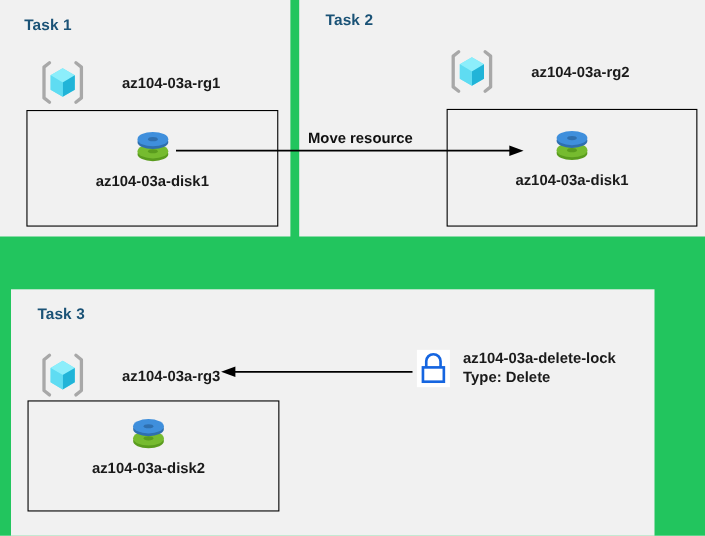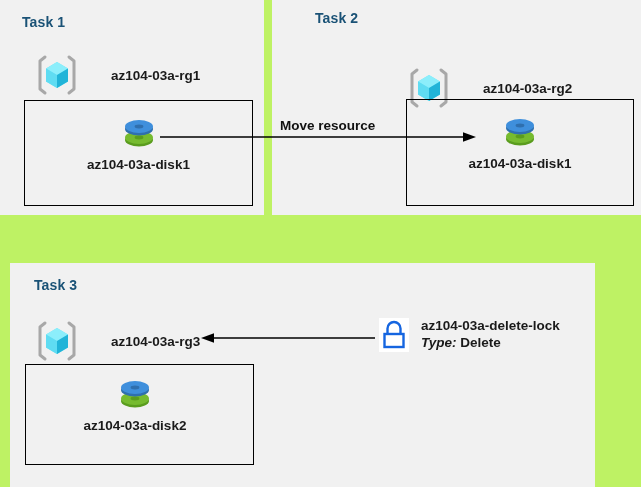--- a/index.html
+++ b/index.html
@@ -12,41 +12,41 @@
     height: 487px;
     position: relative;
     font-family: "Liberation Sans", sans-serif;
     overflow: hidden;
   }
   .canvas {
     position: absolute;
     left: 0; top: 0;
     width: 641px;
     height: 487px;
-    background: #bef264;
+    background: #22c55e;
   }
   
   .panel {
     position: absolute;
     background: #f1f1f1;
   }
   #panel-task1 { left: 0px;   top: 0px;   width: 264px; height: 215px; }
   #panel-task2 { left: 272px; top: 0px;   width: 369px; height: 215px; }
   #panel-task3 { left: 10px;  top: 263px; width: 585px; height: 224px; }
 
   .panel-title {
     position: absolute;
     font-size: 14px;
     font-weight: bold;
     color: #1a5276;
     letter-spacing: 0.1px;
     white-space: nowrap;
   }
   #title-task1 { left: 22px;  top: 14px; }
-  #title-task2 { left: 315px; top: 10px; }
+  #title-task2 { left: 296px; top: 10px; }
   #title-task3 { left: 34px;  top: 277px; }
 
   
   .resource-box {
     position: absolute;
     border: 1px solid #000000;
     background: transparent;
     box-sizing: border-box;
   }
   #box-task1 { left: 24px;  top: 100px; width: 229px; height: 106px; }
@@ -55,21 +55,21 @@
 
   
   .rg-node {
     position: absolute;
     display: flex;
     align-items: center;
     white-space: nowrap;
     gap: 24px;
   }
   #rg-node-1 { left: 36px;  top: 54px; }
-  #rg-node-2 { left: 408px; top: 67px; text-align: right; }
+  #rg-node-2 { left: 408px; top: 44px; text-align: right; }
   #rg-node-3 { left: 36px;  top: 320px; }
 
   .rg-icon { width: 42px; height: 42px; display: block; flex: 0 0 auto; }
   .rg-label {
     font-size: 13.5px;
     font-weight: bold;
     color: #1a1a1a;
     margin-left: 9px;
   }
 
@@ -122,21 +122,21 @@
   }
   .lock-icon { width: 30px; height: 34px; display: block; }
   .lock-text { margin-left: 12px; line-height: 1.25; }
   .lock-name {
     font-size: 13.5px;
     font-weight: bold;
     color: #1a1a1a;
     display: block;
   }
   .lock-type-row { font-size: 13.5px; color: #1a1a1a; display: block; }
-  .lock-type-key { font-weight: bold; font-style: italic; }
+  .lock-type-key { font-weight: bold; }
   .lock-type-val { font-weight: bold; }
 </style>
 </head>
 <body>
 
 <div class="canvas">
 
   <div class="panel" id="panel-task1"></div>
   <div class="panel-title" id="title-task1">Task 1</div>
 

